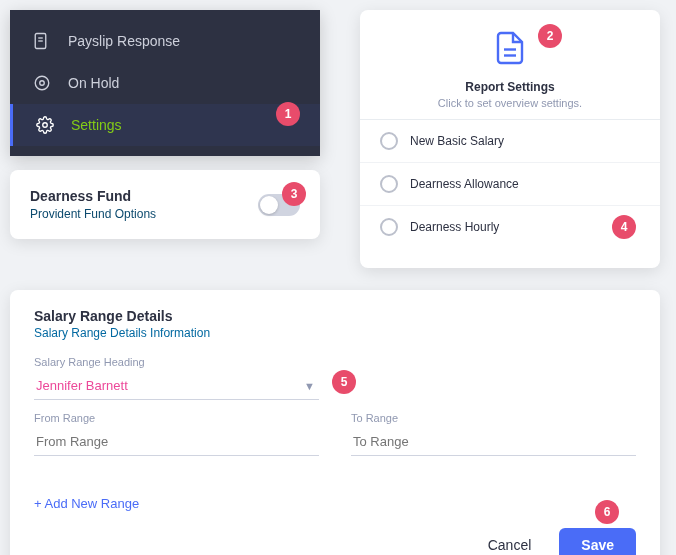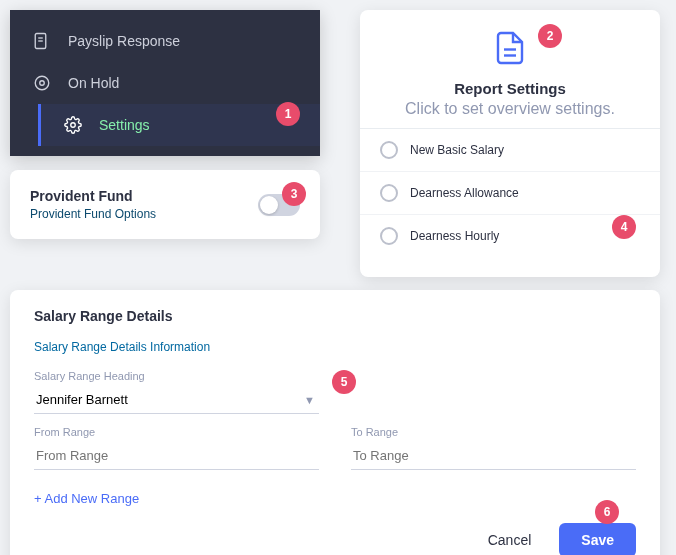--- a/index.html
+++ b/index.html
@@ -44,22 +44,21 @@
       align-items: center;
       padding: 12px 18px;
       color: #cdd0db;
       font-size: 14px;
       cursor: pointer;
       position: relative;
     }
     .sidebar-item.active {
       border-left: 3px solid #4a6cf7;
       background: rgba(74,108,247,0.08);
-      color: #86efac;
-      margin-left: 28px;
+      color: #84cc16;
     }
     .sidebar-item .icon-wrap {
       width: 28px;
       margin-right: 12px;
       display: flex;
       align-items: center;
       justify-content: center;
     }
     .badge-1 { top: 102px; left: 276px; }
 
@@ -80,27 +79,27 @@
       align-items: center;
       padding: 20px 20px 10px;
       border-bottom: 1px solid #e8ecf0;
     }
     .report-icon {
       font-size: 32px;
       color: #4a6cf7;
       margin-bottom: 6px;
     }
     .report-title {
-      font-size: 15px;
+      font-size: 12px;
       font-weight: 700;
       color: #2d3142;
       margin-bottom: 3px;
     }
     .report-subtitle {
-      font-size: 16px;
+      font-size: 11px;
       color: #9098b1;
     }
     .badge-2 { top: 24px; left: 538px; }
     .report-option {
       display: flex;
       align-items: center;
       padding: 12px 20px;
       font-size: 12px;
       color: #2d3142;
       cursor: pointer;
@@ -172,21 +171,21 @@
       width: 650px;
       background: #fff;
       border-radius: 8px;
       box-shadow: 0 4px 16px rgba(0,0,0,0.10);
       padding: 18px 24px 18px;
     }
     .salary-title {
       font-size: 14px;
       font-weight: 700;
       color: #2d3142;
-      margin-bottom: 16px;
+      margin-bottom: 2px;
     }
     .salary-sub {
       font-size: 12px;
       color: #0369a1;
       margin-bottom: 16px;
     }
     .salary-row {
       display: flex;
       gap: 32px;
       margin-bottom: 12px;
@@ -215,40 +214,40 @@
     .select-wrap {
       position: relative;
       flex: 1;
     }
     .select-wrap select {
       width: 100%;
       border: none;
       border-bottom: 1.5px solid #d0d4e0;
       padding: 6px 20px 6px 2px;
       font-size: 13px;
-      color: #000000;
+      color: #ec4899;
       background: transparent;
       outline: none;
       appearance: none;
     }
     .select-arrow {
       position: absolute;
       right: 4px;
       top: 50%;
       transform: translateY(-50%);
       pointer-events: none;
       color: #9098b1;
       font-size: 11px;
     }
     .badge-5 { top: 370px; left: 332px; }
     .add-range {
       color: #4a6cf7;
       font-size: 13px;
       cursor: pointer;
-      margin-top: 9px;
+      margin-top: 28px;
       display: inline-block;
     }
     .salary-footer {
       display: flex;
       justify-content: flex-end;
       gap: 12px;
       margin-top: 16px;
       align-items: center;
     }
     .btn-cancel {
@@ -335,21 +334,21 @@
   <div class="report-option">
     <span class="radio-circle"></span>
     <span>Dearness Hourly</span>
   </div>
 </div>
 <span class="badge badge-2">2</span>
 <span class="badge badge-4">4</span>
 
 <div class="panel-provident">
   <div class="provident-text">
-    <div class="provident-title">Provident Fund</div>
+    <div class="provident-title">Dearness Fund</div>
     <div class="provident-sub">Provident Fund Options</div>
   </div>
   <div class="toggle">
     <div class="toggle-knob"></div>
   </div>
 </div>
 <span class="badge badge-3">3</span>
 
 <div class="panel-salary">
   <div class="salary-title">Salary Range Details</div>

